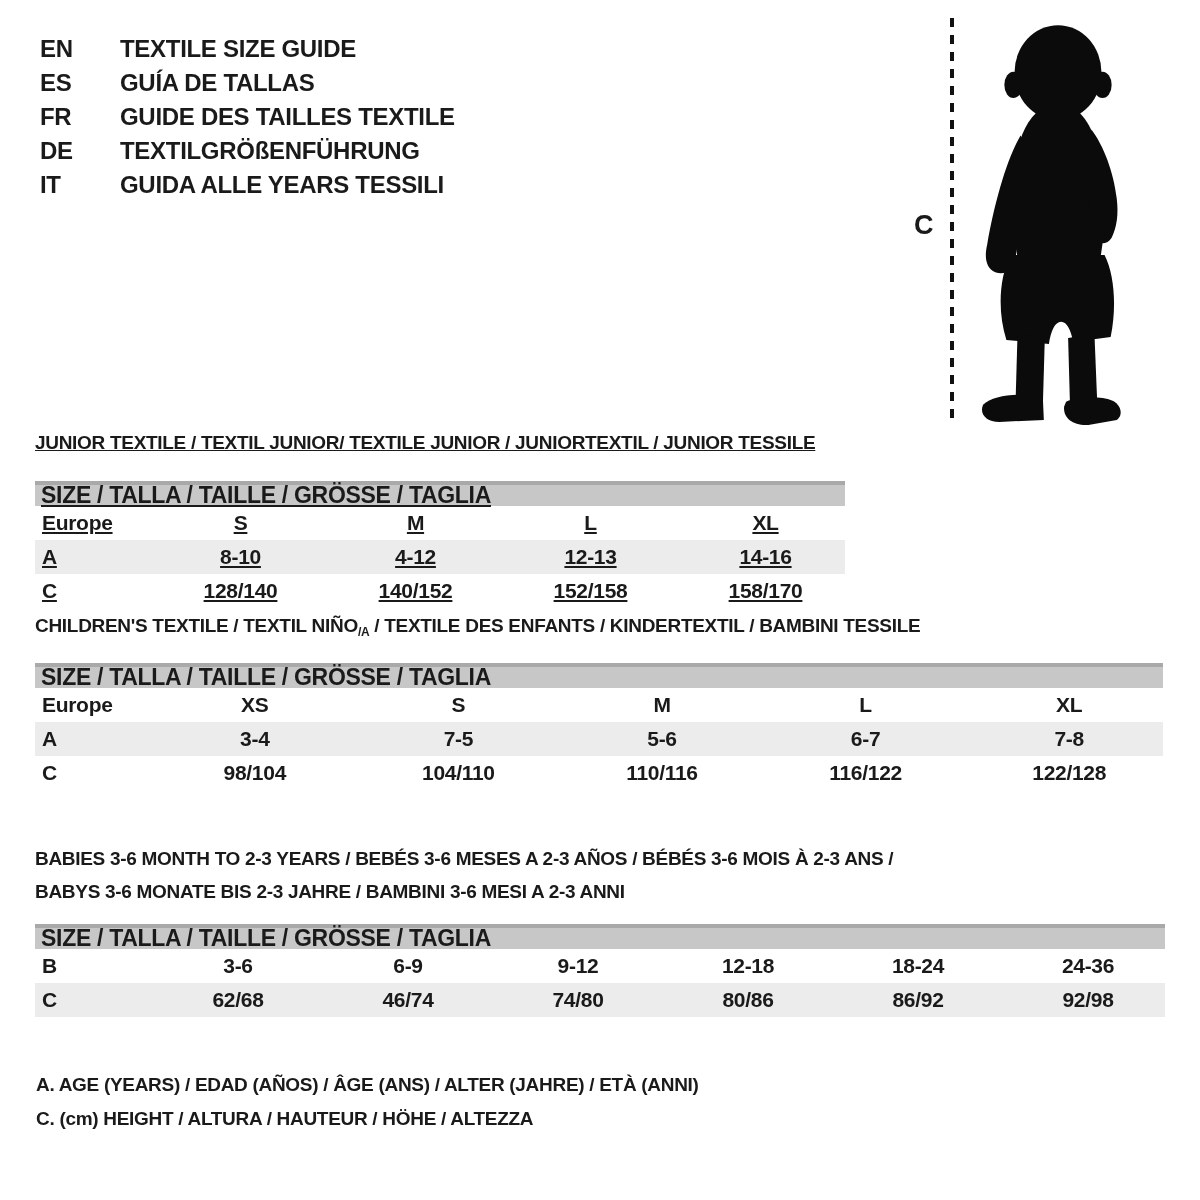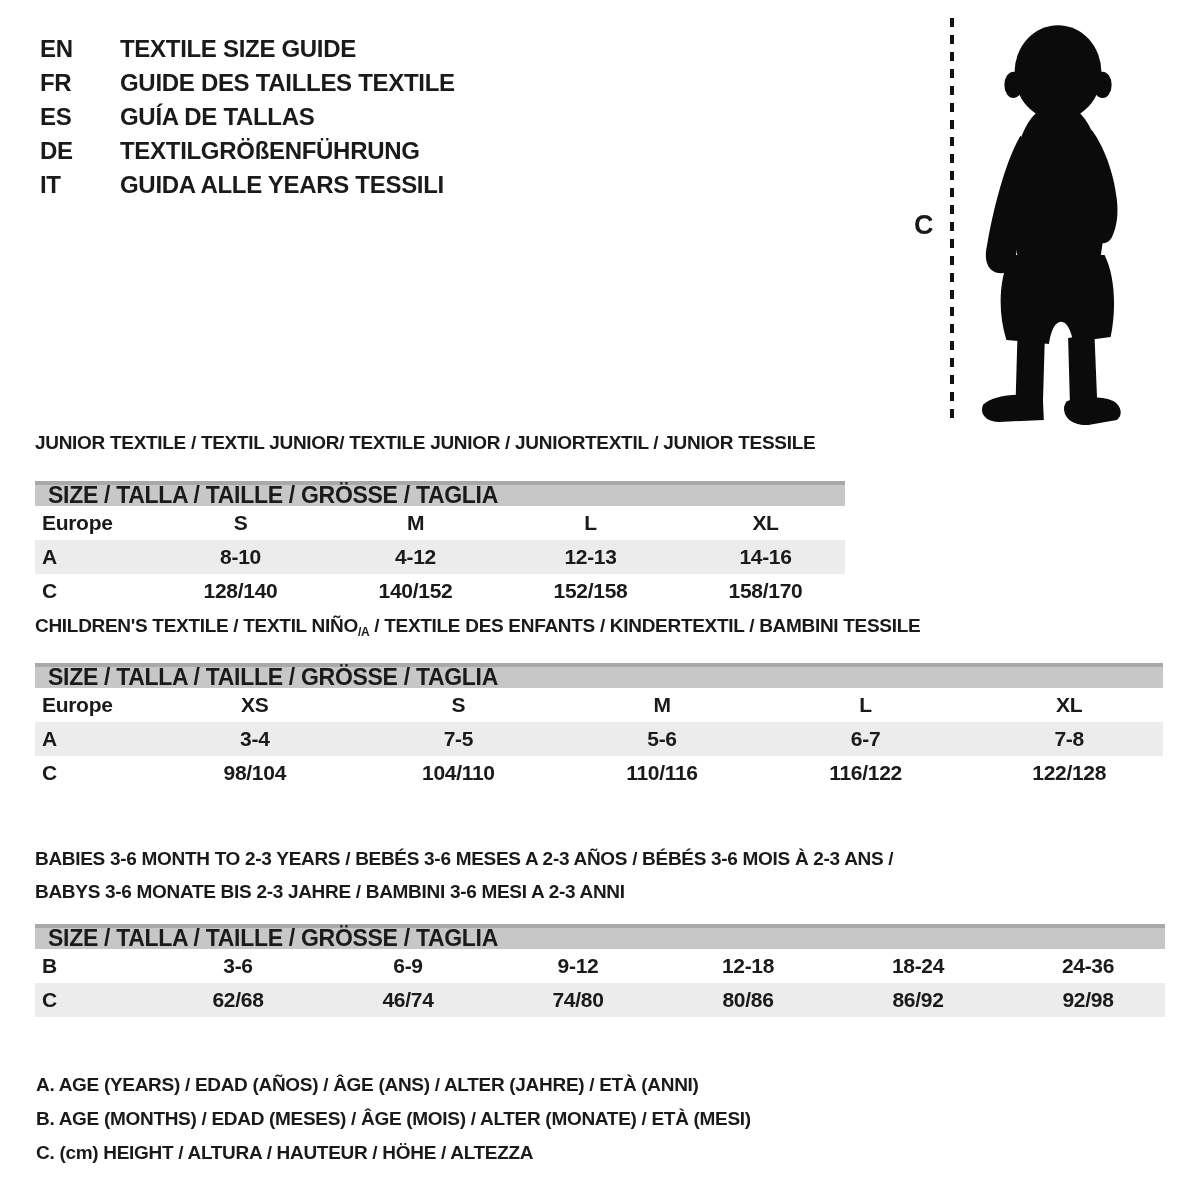--- a/index.html
+++ b/index.html
@@ -33,53 +33,53 @@
   .c-label{position:absolute;left:14px;top:200px;font-size:27px;}
   .figure svg{position:absolute;left:58px;top:2px;}
   
   .section{position:absolute;left:35px;}
   .sec-title{font-size:19px;white-space:nowrap;}
   .sec-title .sub{font-size:12px;vertical-align:-4px;}
   .sec-title.line2{margin-top:11px;}
   .size-table{width:100%;}
   .bar{
     height:25px;background:var(--bar);border-top:4px solid var(--bar-top);
-    display:flex;align-items:center;padding-left:13px;font-size:23px;
+    display:flex;align-items:center;padding-left:6px;font-size:23px;
   }
   .trow{display:flex;align-items:center;height:34px;font-size:21px;gap:16px;}
   .trow.shaded{background:var(--shade);}
   .tlabel{width:110px;padding-left:7px;}
   .tcell{flex:1;text-align:center;}
   
   .legend{position:absolute;left:36px;top:1068px;}
   .legend-row{height:34px;display:flex;align-items:center;font-size:19px;white-space:nowrap;}
-  #sec-junior{top:432px;width:810px;}
+  #sec-junior{top:432px;width:810px;text-decoration:underline;}
   #sec-junior .size-table{margin-top:27px;}
   #sec-children{top:615px;width:1128px;}
   #sec-children .size-table{margin-top:24px;}
   #sec-babies{top:848px;width:1130px;}
   #sec-babies .size-table{margin-top:21px;}
 </style>
 </head>
 <body>
 
 <div class="page">
 
   <div class="langs">
     <div class="lang-row">
       <span class="lang-code">EN</span>
       <span>TEXTILE SIZE GUIDE</span>
     </div>
     <div class="lang-row">
+      <span class="lang-code">ES</span>
+      <span>GUÍA DE TALLAS</span>
+    </div>
+    <div class="lang-row">
       <span class="lang-code">FR</span>
       <span>GUIDE DES TAILLES TEXTILE</span>
-    </div>
-    <div class="lang-row">
-      <span class="lang-code">ES</span>
-      <span>GUÍA DE TALLAS</span>
     </div>
     <div class="lang-row">
       <span class="lang-code">DE</span>
       <span>TEXTILGRÖßENFÜHRUNG</span>
     </div>
     <div class="lang-row">
       <span class="lang-code">IT</span>
       <span>GUIDA ALLE YEARS TESSILI</span>
     </div>
   </div>
@@ -197,17 +197,16 @@
             <div class="tcell">80/86</div>
             <div class="tcell">86/92</div>
             <div class="tcell">92/98</div>
           </div>
         </div>
     </div>
   </div>
 
   <div class="legend">
     <div class="legend-row">A. AGE (YEARS) / EDAD (AÑOS) / ÂGE (ANS) / ALTER (JAHRE) / ETÀ (ANNI)</div>
-    <div class="legend-row">B. AGE (MONTHS) / EDAD (MESES) / ÂGE (MOIS) / ALTER (MONATE) / ETÀ (MESI)</div>
     <div class="legend-row">C. (cm) HEIGHT / ALTURA / HAUTEUR / HÖHE / ALTEZZA</div>
   </div>
 
 </div>
 
 </body></html>

